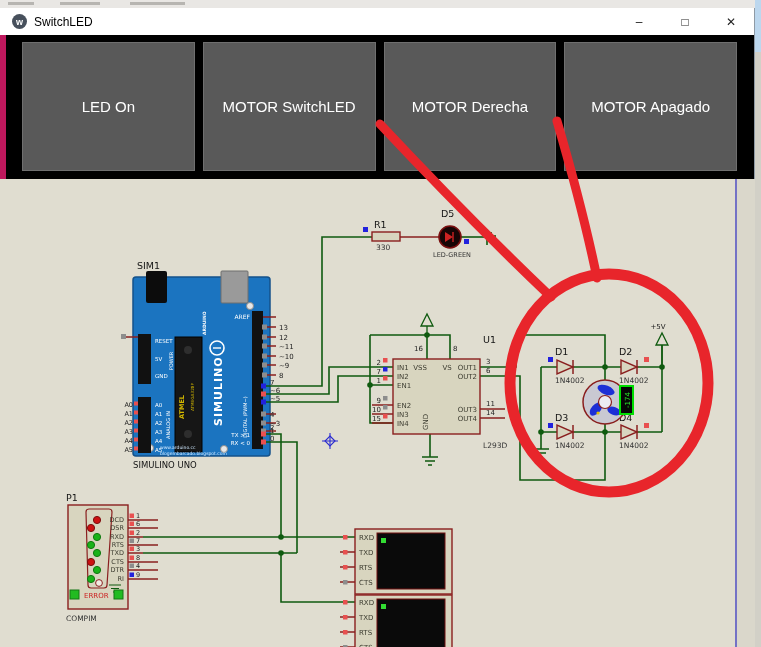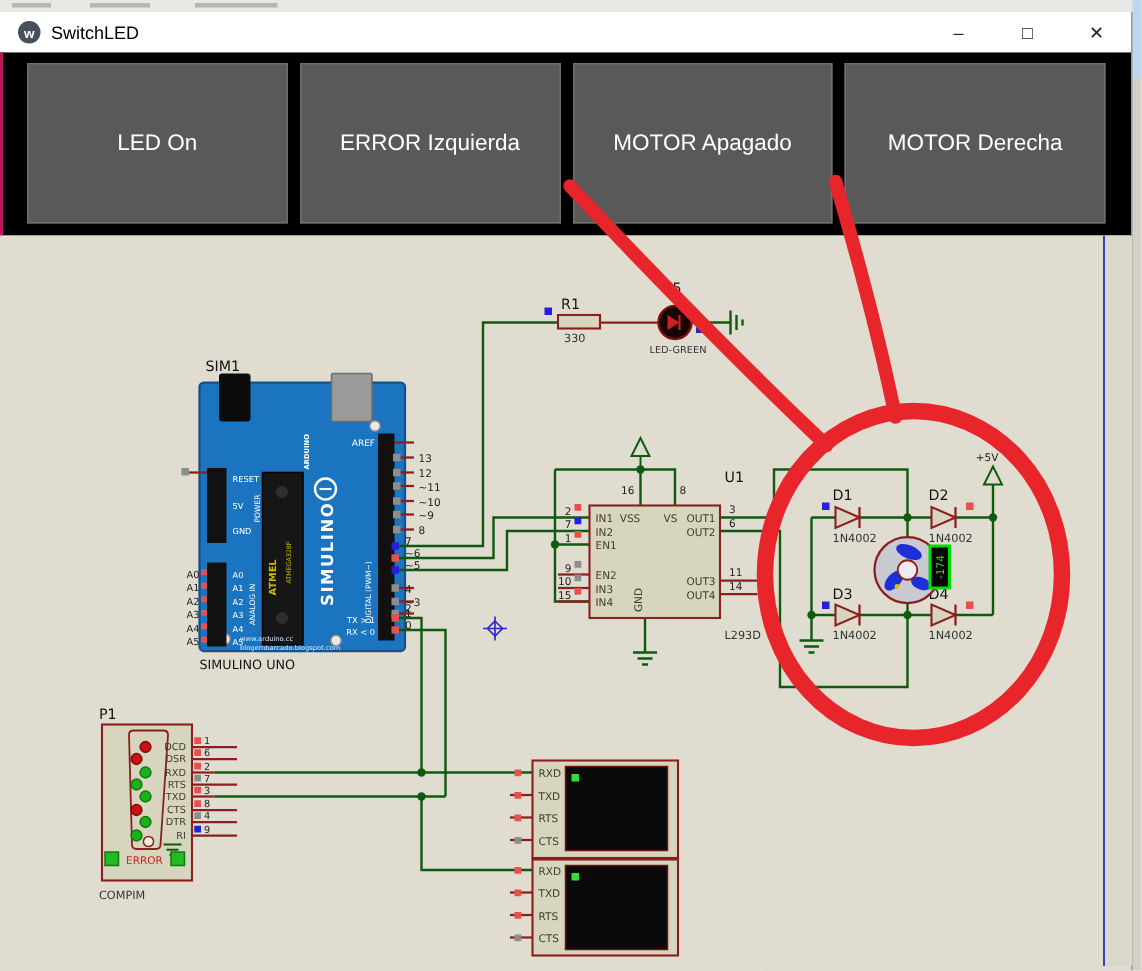--- a/index.html
+++ b/index.html
@@ -6,21 +6,21 @@
   .screen{position:relative;width:761px;height:647px;background:#d2d0c7;font-family:"Liberation Sans",sans-serif;overflow:hidden;}
   .bg-top{position:absolute;left:0;top:0;width:761px;height:8px;background:#e9e7e4;}
   .bg-top .mark{position:absolute;top:2px;height:3px;background:#b7b5b1;}
   .bg-right-blue{position:absolute;right:0;top:0;width:6px;height:52px;background:#bcd7ee;}
   .window{position:absolute;left:0;top:8px;width:755px;height:639px;display:flex;flex-direction:column;border-right:1px solid #8f9aa5;box-sizing:border-box;}
   .titlebar{height:27px;background:#ffffff;display:flex;align-items:center;flex:0 0 auto;}
   .app-icon{width:15px;height:15px;border-radius:50%;background:#47505c;color:#fff;font-size:9px;font-weight:bold;display:flex;align-items:center;justify-content:center;margin-left:12px;}
   .title-text{font-size:12px;color:#000000;margin-left:7px;}
   .win-controls{margin-left:auto;display:flex;height:100%;}
   .win-btn{width:46px;display:flex;align-items:center;justify-content:center;font-size:12px;color:#222;cursor:default;}
-  .toolbar{height:122px;background:#000;display:flex;gap:8px;padding:7px 17px 8px 16px;box-sizing:border-box;flex:0 0 auto;border-left:2px solid #be185d;}
+  .toolbar{height:144px;background:#000;display:flex;gap:8px;padding:7px 17px 8px 16px;box-sizing:border-box;flex:0 0 auto;border-left:6px solid #be185d;}
   .tb-btn{flex:1 1 0;background:#595959;border:1px solid #6f6f6f;color:#fff;font-size:15px;font-family:"Liberation Sans",sans-serif;display:flex;align-items:center;justify-content:center;text-align:center;}
   .canvas{flex:1 1 auto;background:#e0ddd0;position:relative;}
   .annot-overlay{position:absolute;left:0;top:0;width:761px;height:647px;pointer-events:none;z-index:20;}
   svg text{font-family:"DejaVu Sans",sans-serif;}
   .t-ref{font-size:9.5px;fill:#141414;}
   .t-ref2{font-size:8.5px;fill:#141414;}
   .t-val{font-size:7.5px;fill:#333;}
   .t-pin{font-size:7px;fill:#222;}
   .t-ic{font-size:7px;fill:#3c3c30;}
   .t-w{fill:#fff;}
@@ -50,23 +50,23 @@
       <div class="title-text">SwitchLED</div>
       <div class="win-controls">
         <div class="win-btn">–</div>
         <div class="win-btn">□</div>
         <div class="win-btn">✕</div>
       </div>
     </div>
 
     <div class="toolbar">
       <button class="tb-btn">LED On</button>
-      <button class="tb-btn">ERROR Izquierda</button>
+      <button class="tb-btn">MOTOR SwitchLED</button>
+      <button class="tb-btn">MOTOR Derecha</button>
       <button class="tb-btn">MOTOR Apagado</button>
-      <button class="tb-btn">MOTOR Derecha</button>
     </div>
 
     <div class="canvas">
       <svg width="755" height="487" viewBox="0 160 755 487">
 
         <rect x="737" y="160" width="18" height="487" fill="#dad7cb"></rect>
         <line x1="736" y1="160" x2="736" y2="647" stroke="#2a2abf" stroke-width="1.2"></line>
 
         <g>
           <text x="137" y="250" class="t-ref">SIM1</text>

